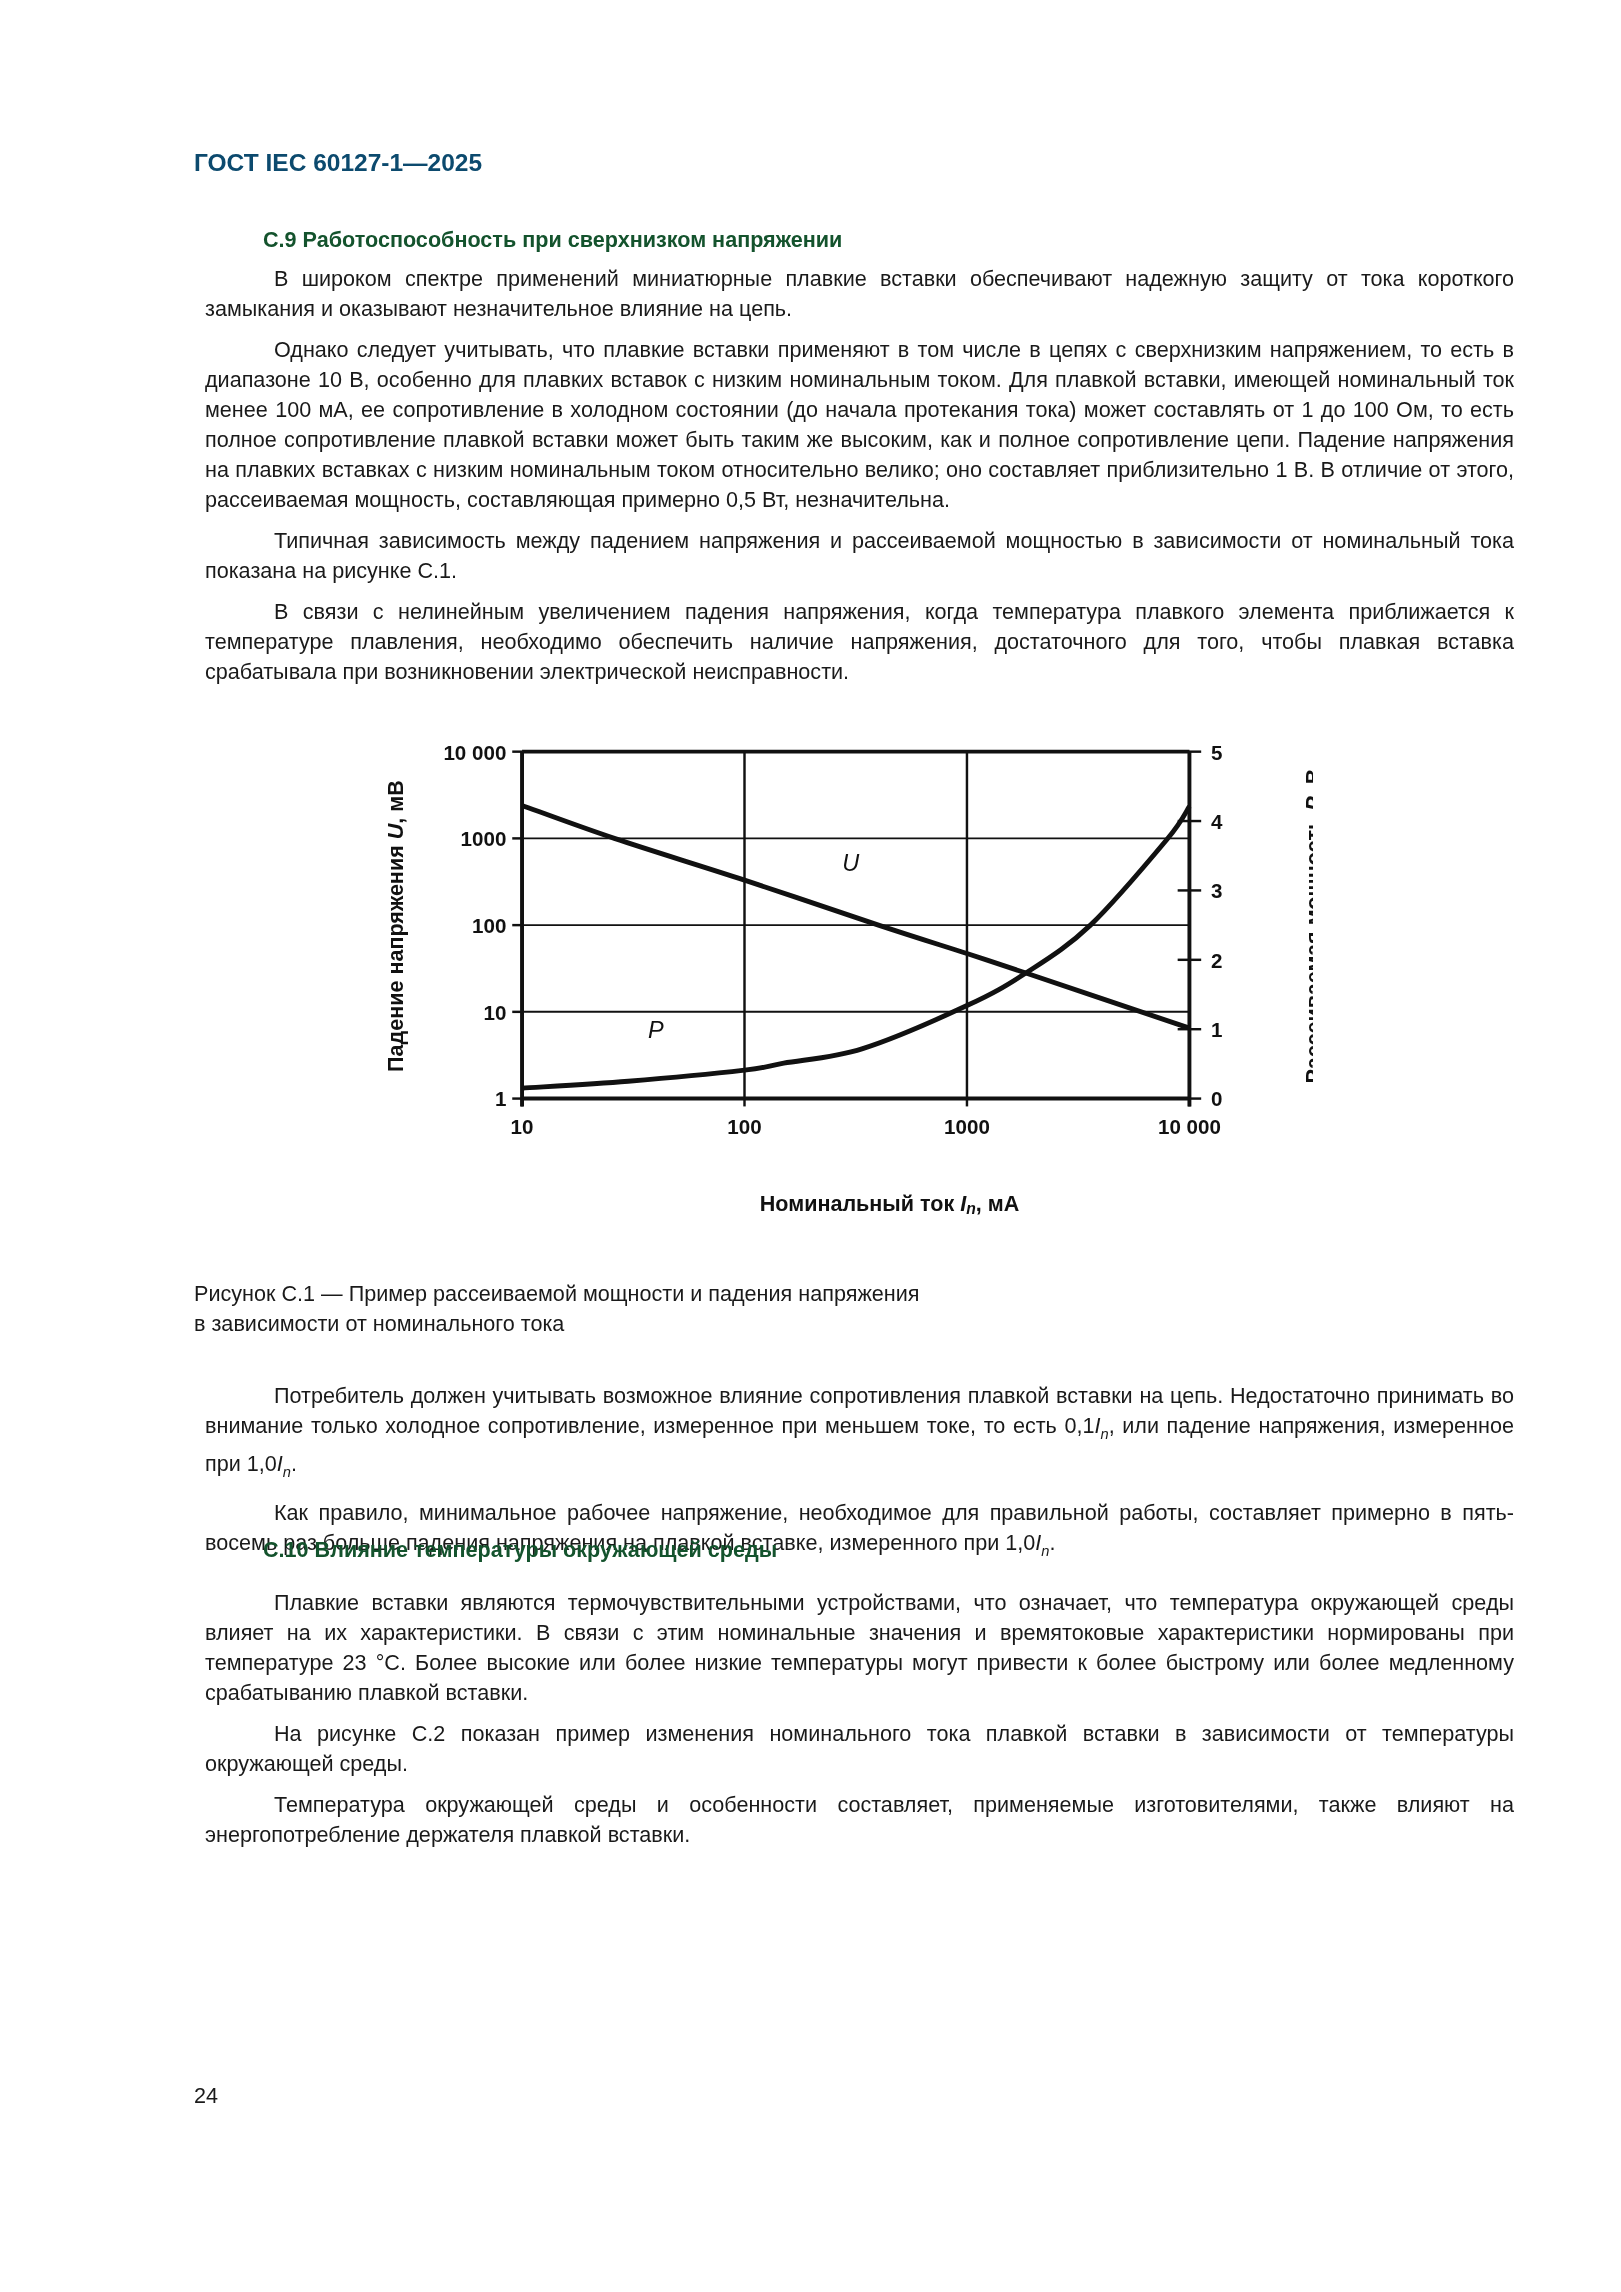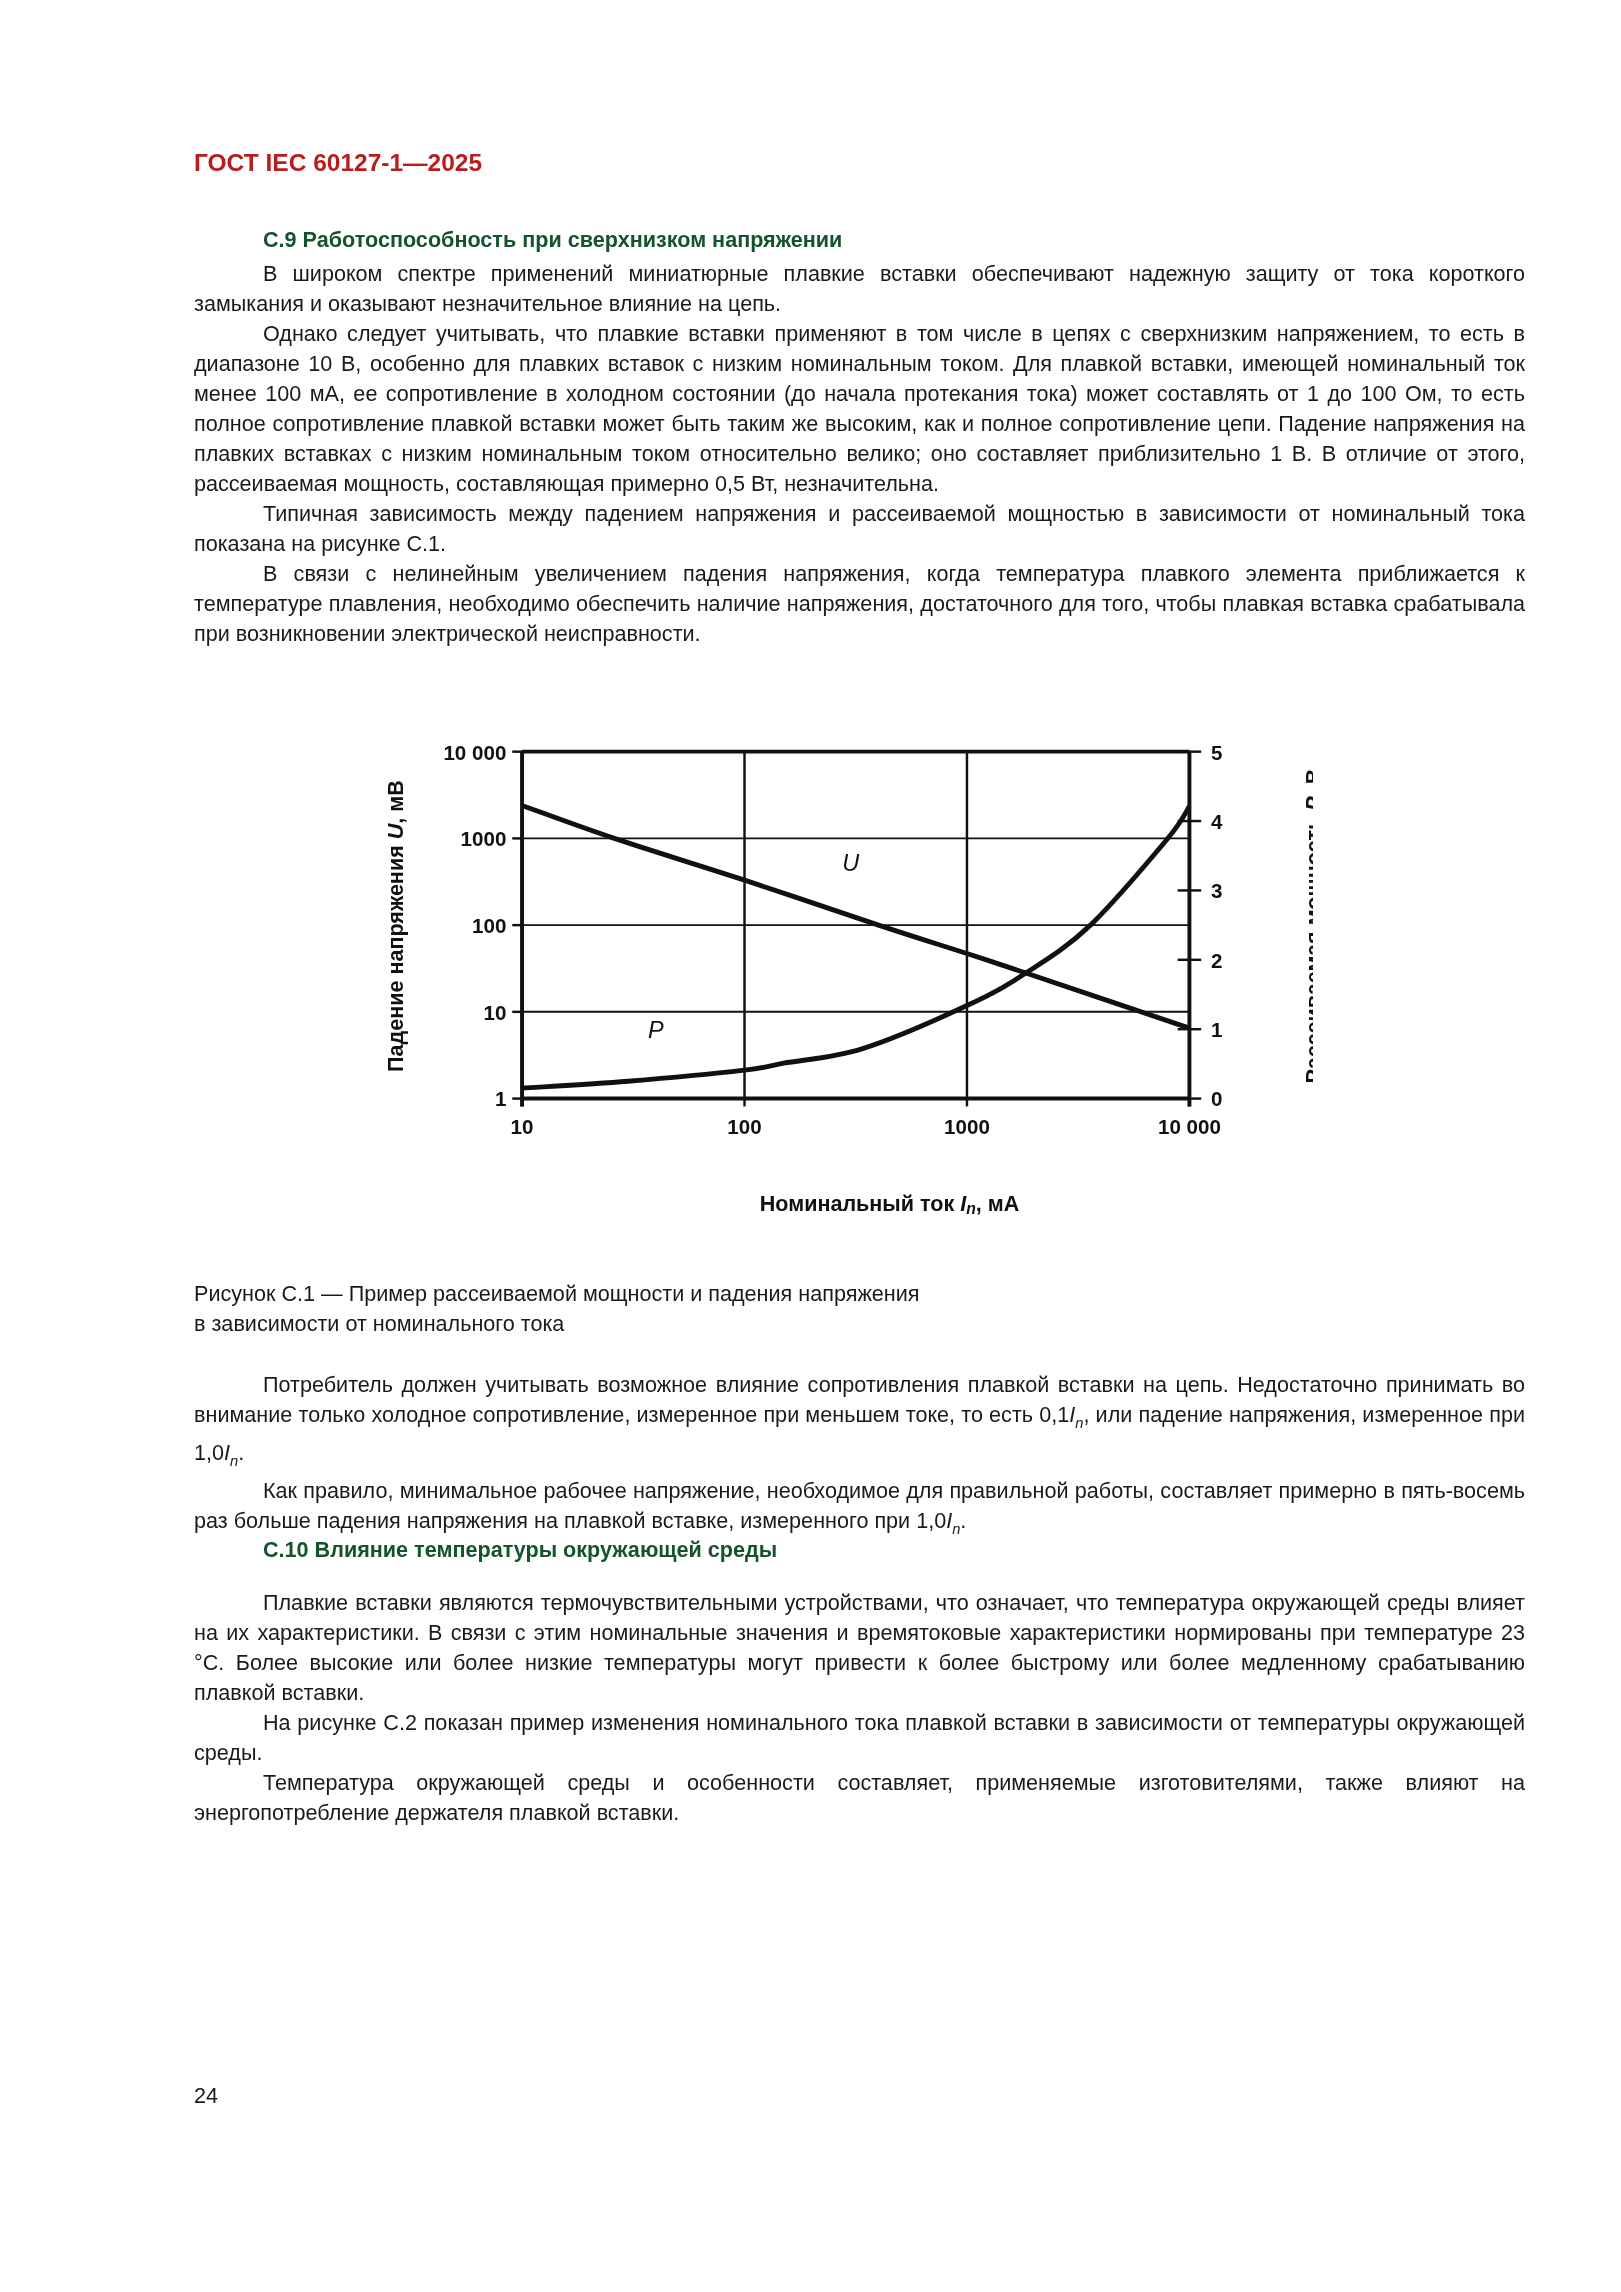--- a/index.html
+++ b/index.html
@@ -2,26 +2,26 @@
 <html><head>
 <meta charset="utf-8">
 <style>
   html, body { margin: 0; padding: 0; background: #ffffff; }
   body {
     width: 1621px; height: 2293px; position: relative; overflow: hidden;
     font-family: "Liberation Sans", "DejaVu Sans", sans-serif; color: #1a1a1a;
   }
   .doc-header {
     position: absolute; left: 194px; top: 149px;
-    font-size: 24.5px; font-weight: bold; color: #b91c1c;
+    font-size: 24.5px; font-weight: bold; color: #0c4a6e;
   }
   .block { position: absolute; left: 194px; width: 1331px; }
   .section-title { font-size: 21.6px; font-weight: bold; padding-left: 69px; margin: 0; color: #14532d; }
   p.para {
-    margin: 0; font-size: 21.6px; line-height: 30px; text-align: justify;
+    margin: 11px; font-size: 21.6px; line-height: 30px; text-align: justify;
     text-indent: 69px; color: #1a1a1a;
   }
   .sub-i { font-style: italic; }
   .sub-n { font-style: italic; font-size: 14.7px; vertical-align: -5.9px; }
   #sec1 { top: 227px; }
   #sec1 .section-title { margin-bottom: 5.9px; }
   #sec2 { top: 1370px; }
   #sec3 { top: 1537px; }
   #sec3 .section-title { margin-bottom: 25px; }
   .figure-svg { position: absolute; left: 372px; top: 735px; }

